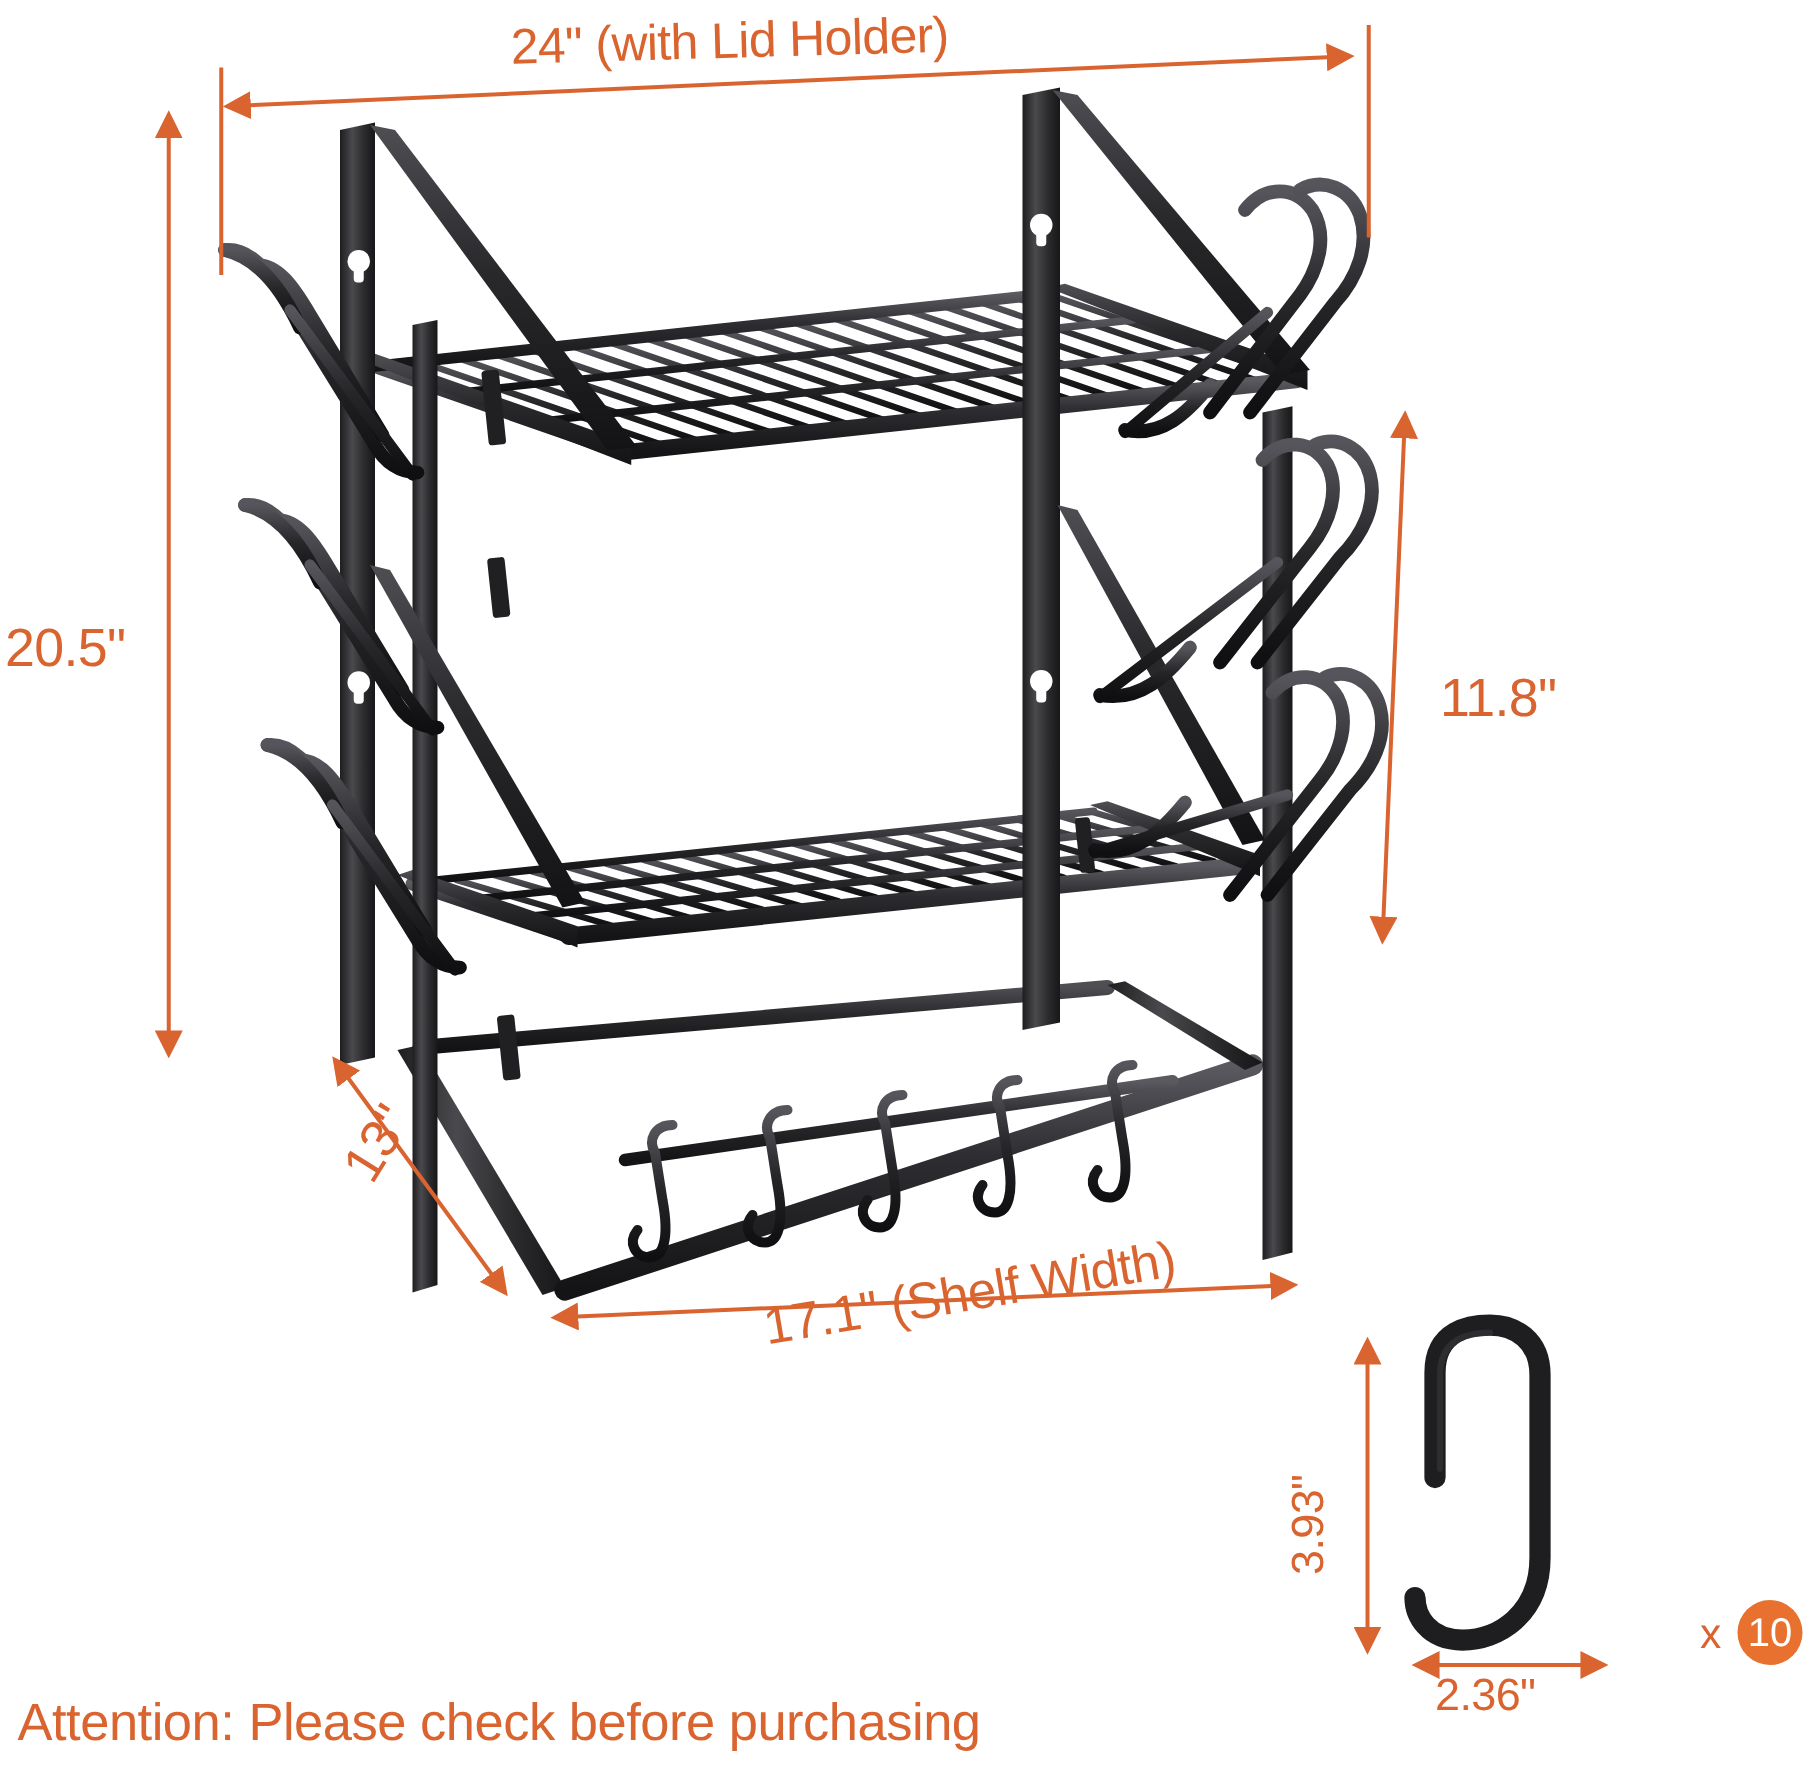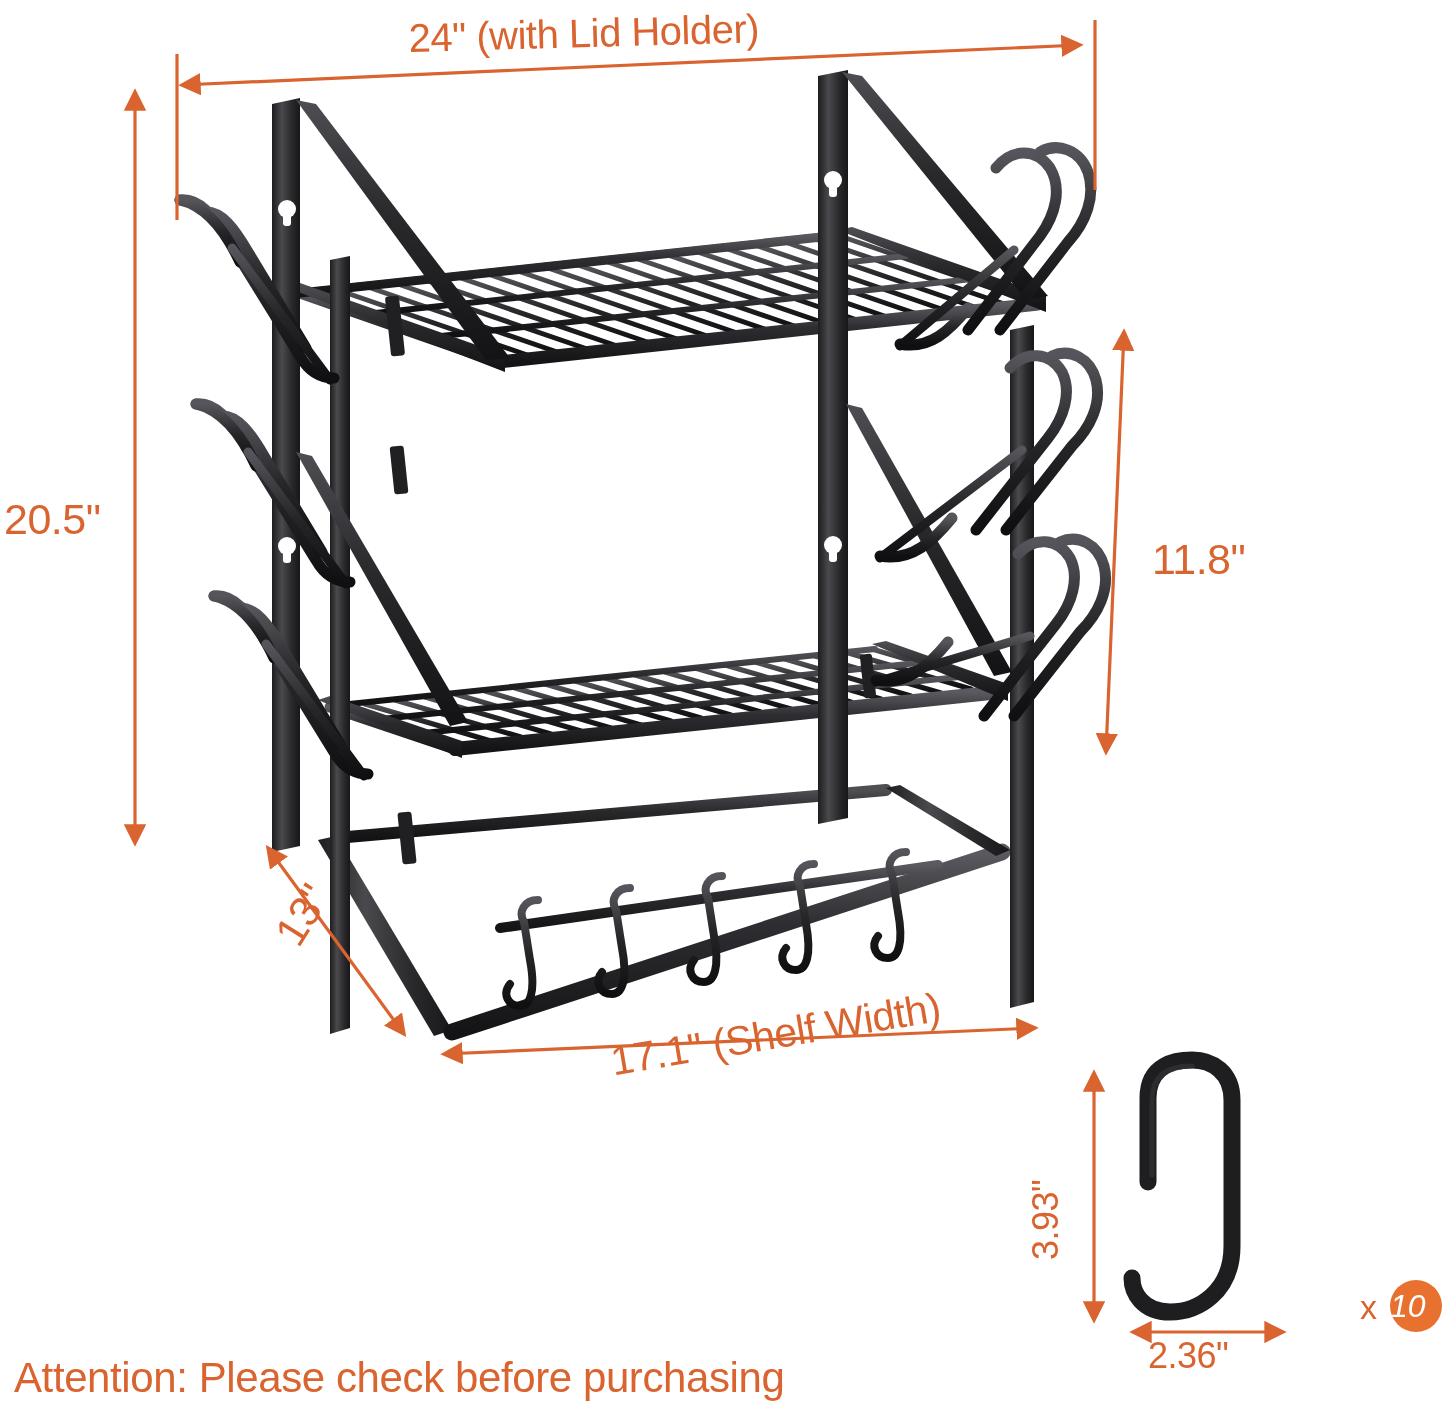--- a/index.html
+++ b/index.html
@@ -15,22 +15,22 @@
   #lbl-right{left:1152px;top:538px;font-size:43px;}
   #lbl-depth{left:268px;top:930px;font-size:43px;transform:rotate(-58deg);transform-origin:left top;}
   #lbl-shelf{left:608px;top:1042px;font-size:41px;transform:rotate(-9.5deg);transform-origin:left top;}
   #lbl-hookh{left:1028px;top:1260px;font-size:36px;transform:rotate(-90deg);transform-origin:left top;}
   #lbl-hookw{left:1148px;top:1338px;font-size:36px;}
   #lbl-xmul{left:1360px;top:1290px;font-size:34px;}
   #attention{position:absolute;left:14px;top:1248px;color:#D9642F;font-size:42px;
              line-height:52px;white-space:pre;letter-spacing:-0.4px;}
   .attn-line{display:block;}
   #badge{position:absolute;left:1390px;top:1280px;width:52px;height:52px;border-radius:50%;
-         background:#E8712F;color:#fff;font-size:32px;line-height:52px;text-align:left;
-         font-weight:400;font-style:italic;}
+         background:#E8712F;color:#fff;font-size:32px;line-height:52px;text-align:center;
+         font-weight:400;}
 </style>
 </head>
 <body>
 
 <div id="stage">
 
   <svg class="layer" viewBox="0 0 1445 1414">
     <defs>
       <linearGradient id="barV" x1="0" y1="0" x2="1" y2="0">
         <stop offset="0%" stop-color="#1d1d1f"></stop>

